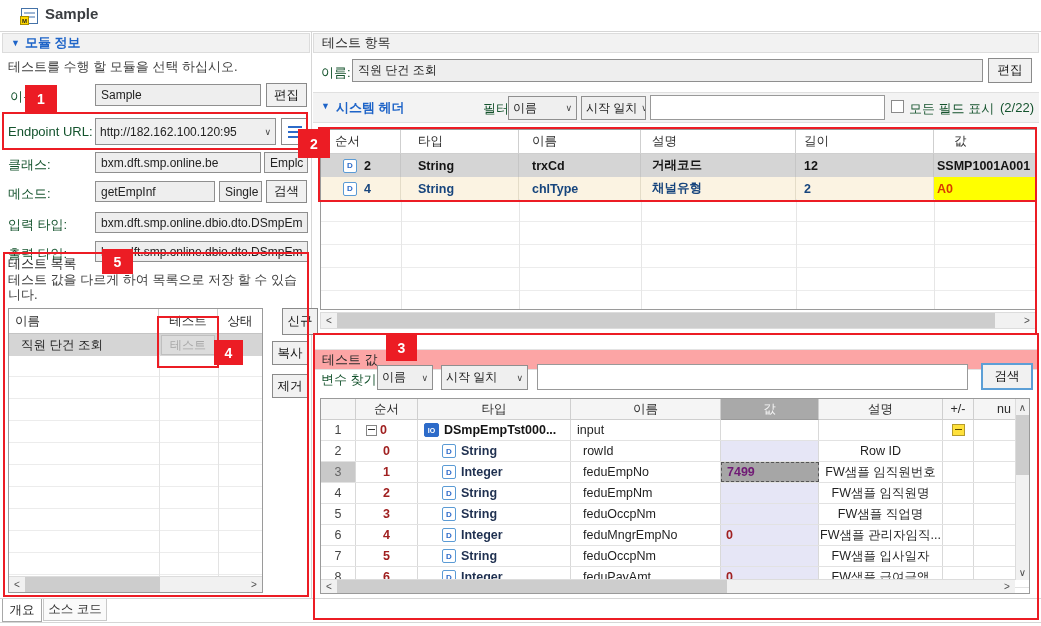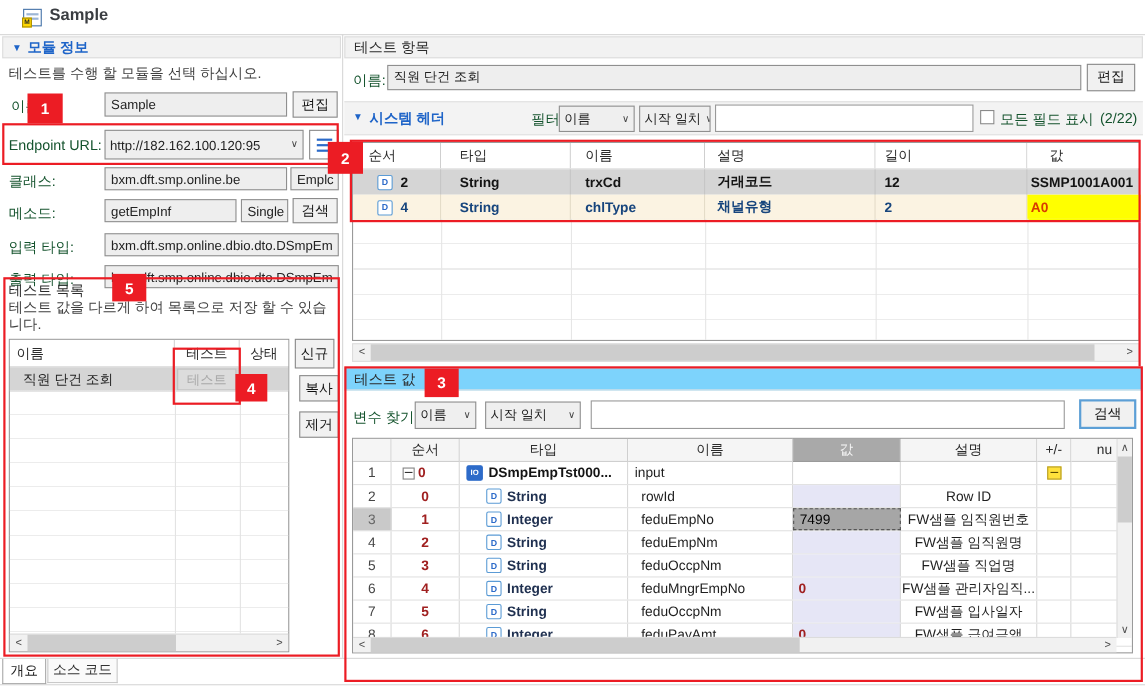--- a/index.html
+++ b/index.html
@@ -120,21 +120,21 @@
     <div class="abs" style="left:0;top:46px;width:253px;height:221px;background:repeating-linear-gradient(to bottom,transparent 0px,transparent 21px,#ececec 21px,#ececec 22px);"></div>
     <div class="abs" style="left:150px;top:46px;width:1px;height:221px;background:#e3e3e3;"></div>
     <div class="abs" style="left:209px;top:46px;width:1px;height:221px;background:#e3e3e3;"></div>
 
     <div class="abs sb" style="left:0;top:267px;width:253px;height:16px;border:none;border-top:1px solid #dcdcdc;">
       <span class="sbarrow" style="width:16px;">&lt;</span>
       <span class="sbthumb" style="width:135px;"></span>
       <span class="sbarrow" style="margin-left:auto;width:16px;">&gt;</span>
     </div>
   </div>
-  <div class="abs btn" style="left:268px;top:308px;width:36px;height:27px;">신규</div>
+  <div class="abs btn" style="left:282px;top:308px;width:36px;height:27px;">신규</div>
   <div class="abs btn" style="left:272px;top:341px;width:36px;height:24px;">복사</div>
   <div class="abs btn" style="left:272px;top:374px;width:36px;height:24px;">제거</div>
 
   <div class="abs sep" style="left:0;top:598px;width:1041px;height:1px;"></div>
   <div class="abs" style="left:2px;top:599px;width:40px;height:23px;background:#fff;border:1px solid #a8a8a8;border-top:none;display:flex;align-items:center;justify-content:center;font-size:12.5px;">개요</div>
   <div class="abs" style="left:43px;top:599px;width:64px;height:22px;background:#fafafa;border:1px solid #c9c9c9;border-top:none;display:flex;align-items:center;justify-content:center;font-size:12.5px;color:#333;">소스 코드</div>
   <div class="abs sep" style="left:0;top:622px;width:1041px;height:1px;"></div>
 
   <div class="abs panehdr" style="left:313px;top:33px;width:726px;height:20px;">
     <span>테스트 항목</span>
@@ -199,21 +199,21 @@
     <div class="abs" style="left:475px;top:69px;width:1px;height:110px;background:#e6e6e6;"></div>
     <div class="abs" style="left:613px;top:69px;width:1px;height:110px;background:#e6e6e6;"></div>
   </div>
 
   <div class="abs sb" style="left:320px;top:312px;width:716px;height:17px;">
     <span class="sbarrow" style="width:16px;">&lt;</span>
     <span class="sbthumb" style="width:658px;"></span>
     <span class="sbarrow" style="margin-left:auto;width:16px;">&gt;</span>
   </div>
 
-  <div class="abs panehdr" style="left:313px;top:334px;width:726px;height:21px;border-color:#e3e3e3;background:#7dd3fc;">
+  <div class="abs panehdr" style="left:313px;top:349px;width:726px;height:21px;border-color:#e3e3e3;background:#fca5a5;">
     <span>테스트 값</span>
   </div>
   <div class="abs lbl" style="left:321px;top:371px;">변수 찾기</div>
   <div class="abs combo" style="left:377px;top:365px;width:56px;height:25px;">
     <span>이름</span>
     <span class="arr">∨</span>
   </div>
   <div class="abs combo" style="left:441px;top:365px;width:87px;height:25px;">
     <span>시작 일치</span>
     <span class="arr">∨</span>
@@ -272,21 +272,21 @@
     <div class="trow" style="height:20px;border-bottom:1px solid #e2e2e2;">
       <div class="tc" style="width:35px;justify-content:center;color:#666;background:#c9c9c9;">3</div>
       <div class="tc" style="width:62px;justify-content:center;">
           <span class="maroon">1</span>
         </div>
       <div class="tc" style="width:153px;padding-left:24px;gap:5px;">
           <span class="dicon">D</span>
           <span style="font-weight:bold;color:#1f3050;">Integer</span>
         </div>
       <div class="tc" style="width:150px;padding-left:12px;">feduEmpNo</div>
-      <div class="tc" style="width:98px;background:#a6a6a6;border:1px dashed #555;color:#000000;padding-left:5px;">7499</div>
+      <div class="tc" style="width:98px;background:#a6a6a6;border:1px dashed #555;color:#701a75;padding-left:5px;font-weight:bold;">7499</div>
       <div class="tc" style="width:124px;justify-content:center;">FW샘플 임직원번호</div>
       <div class="tc" style="width:31px;"></div>
       <div class="tc" style="width:41px;border-right:none;"></div>
     </div>
 
     <div class="trow" style="height:20px;border-bottom:1px solid #e2e2e2;">
       <div class="tc" style="width:35px;justify-content:center;color:#444;">4</div>
       <div class="tc" style="width:62px;justify-content:center;">
           <span class="maroon">2</span>
         </div>

